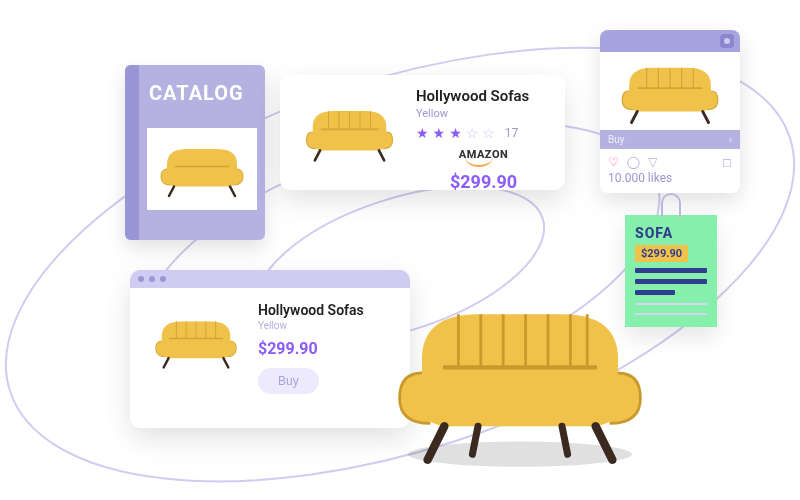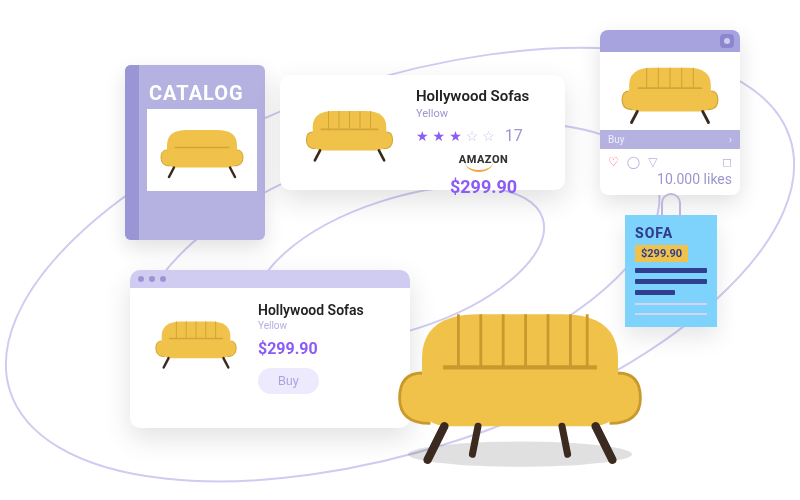--- a/index.html
+++ b/index.html
@@ -31,21 +31,21 @@
 }
 .catalog .spine {
   position: absolute; left: 0; top: 0; bottom: 0; width: 14px;
   background: #9a96d6;
 }
 .catalog .title {
   color: #fff;
   font-weight: 700;
   font-size: 20px;
   letter-spacing: 1px;
-  padding: 16px 6px 4px 24px;
+  padding: 16px 6px 23px 24px;
   text-transform: uppercase;
 }
 .catalog .thumb {
   margin: 0 8px 0 22px;
   background: #fff;
   height: 82px;
   display: flex; align-items: center; justify-content: center;
 }
 
 
@@ -65,21 +65,21 @@
   background: #fff;
   display: flex; align-items: center; justify-content: center;
 }
 .listing .info { flex: 1; display: flex; flex-direction: column; }
 .listing .name { font-size: 15px; font-weight: 600; color: #222; }
 .listing .variant { font-size: 11px; color: #9b97ce; margin-top: 2px; }
 .listing .stars-row { display: flex; align-items: center; gap: 4px; margin-top: 6px; }
 .star { font-size: 14px; line-height: 1; }
 .star.filled { color: #8b5cf6; }
 .star.empty { color: #c8c4ee; }
-.listing .review-count { font-size: 16px; color: #9b97ce; margin-left: 6px; }
+.listing .review-count { font-size: 12px; color: #9b97ce; margin-left: 6px; }
 .listing .bottom { display: flex; align-items: center; gap: 10px; margin-top: 8px; flex-direction: column; }
 .listing .merchant { font-size: 11px; font-weight: 800; letter-spacing: 0.5px; color: #333; position: relative; }
 .listing .merchant::after {
   content: ""; position: absolute; left: 6px; bottom: -6px;
   width: 28px; height: 8px;
   border: 2px solid #f7a441; border-top: none; border-left: none; border-right: none;
   border-radius: 0 0 50% 50% / 0 0 100% 100%;
 }
 .listing .price { font-size: 18px; font-weight: 700; color: #8b5cf6; }
 
@@ -118,23 +118,22 @@
   cursor: pointer;
 }
 .social .buy .chev { font-size: 10px; color: #efedff; }
 .social .actions {
   display: flex; align-items: center; gap: 8px;
   padding: 6px 8px 2px;
   color: #b5b2e2;
 }
 .social .actions .spacer { flex: 1; }
 .social .likes {
-  font-size: 14px; color: #9b97ce;
+  font-size: 12px; color: #9b97ce;
   padding: 0 8px 8px;
-  text-align: right;
 }
 
 
 .browser {
   position: absolute;
   left: 130px; top: 270px;
   width: 280px; height: 158px;
   background: #fff;
   border-radius: 10px;
   box-shadow: 0 10px 28px rgba(0,0,0,0.12);
@@ -170,21 +169,21 @@
   padding: 6px 20px;
   border-radius: 14px;
   cursor: pointer;
 }
 
 
 .tag {
   position: absolute;
   left: 625px; top: 215px;
   width: 92px;
-  background: #7dd3fc;
+  background: #86efac;
   padding: 10px 10px 12px;
   box-shadow: 0 10px 22px rgba(0,0,0,0.1);
 }
 .tag::before {
   content: "";
   position: absolute;
   top: -22px; left: 50%;
   width: 16px; height: 22px;
   border: 2px solid #b9b6df; border-bottom: none;
   border-radius: 10px 10px 0 0;

